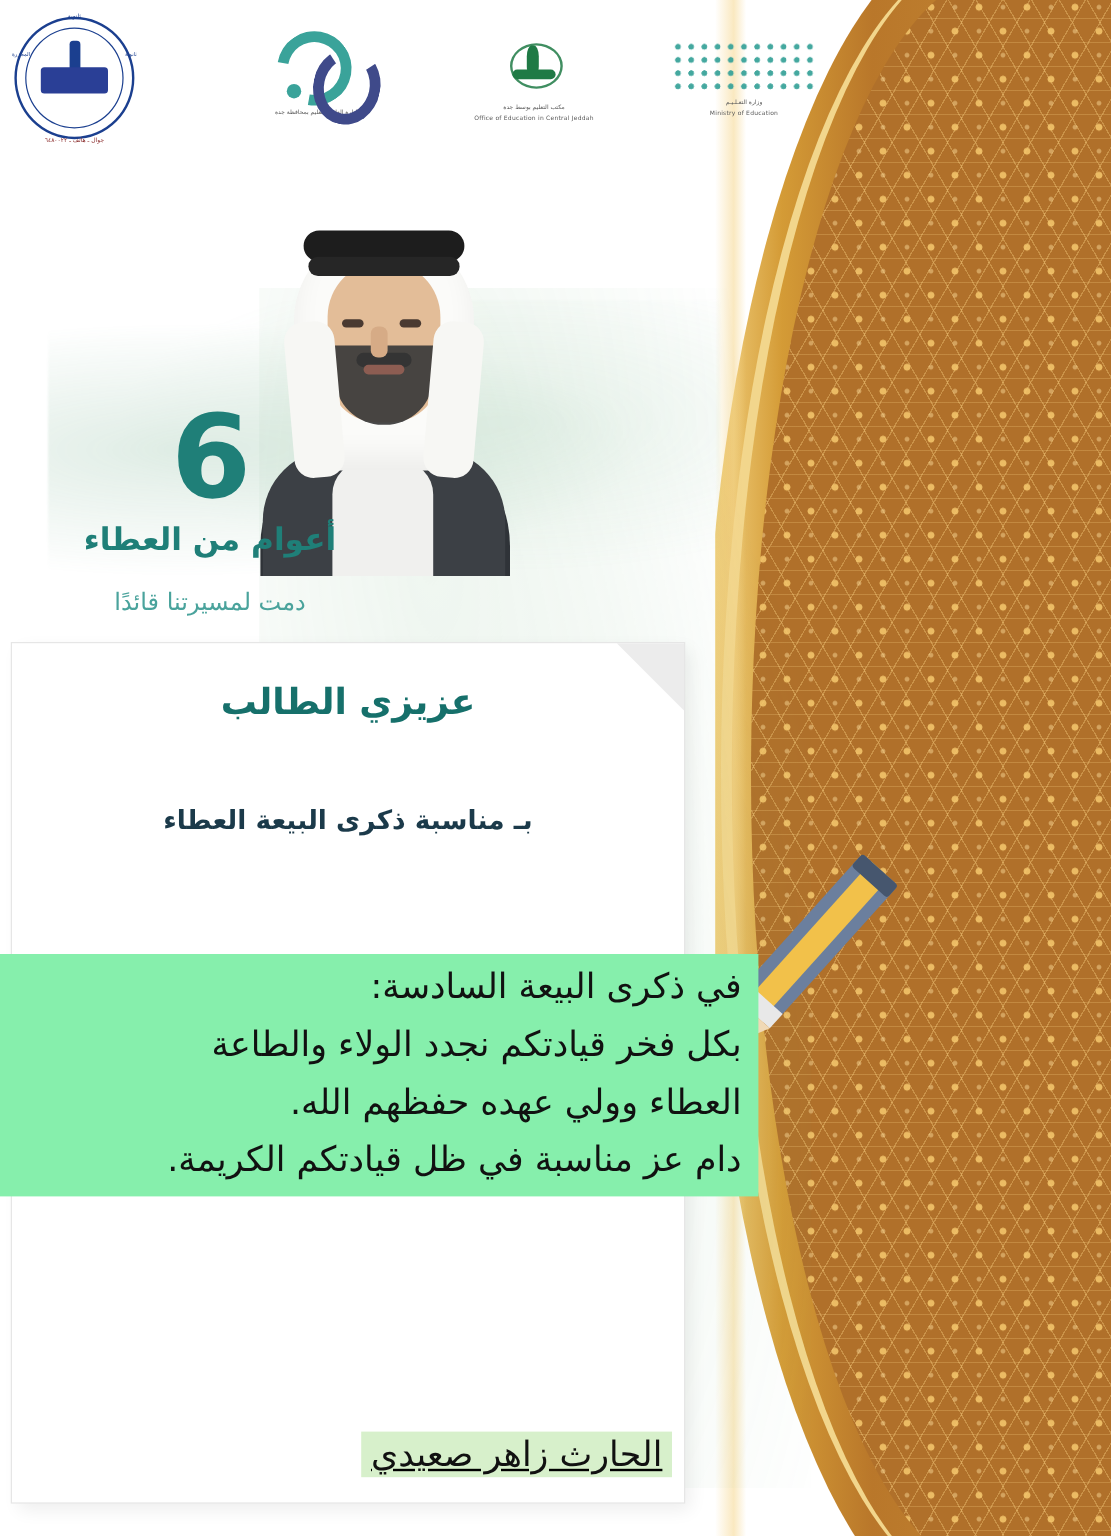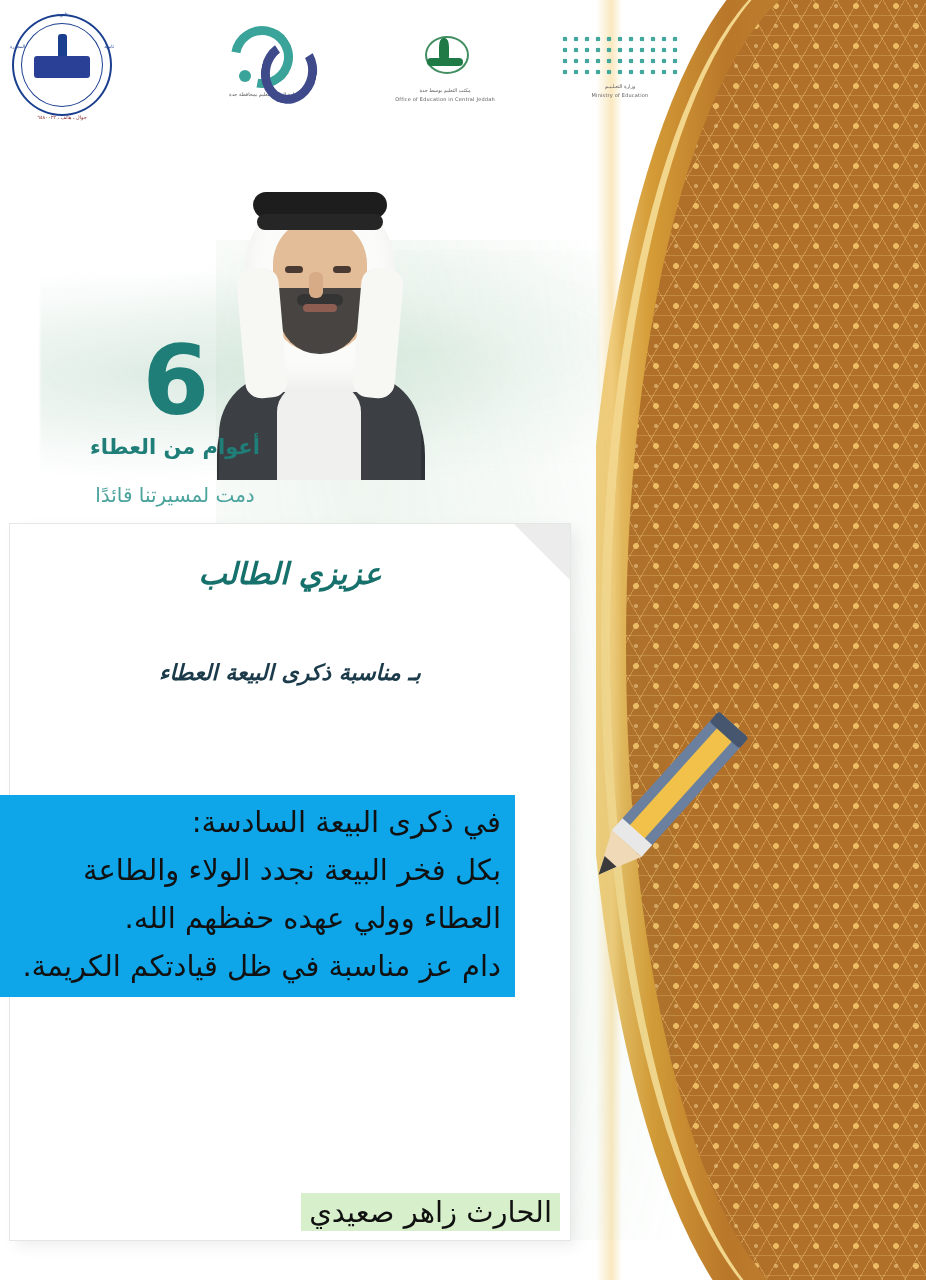--- a/index.html
+++ b/index.html
@@ -392,43 +392,42 @@
     direction: rtl;
   }
   .anniv-num {
     font-size: 96px;
     font-weight: bold;
     color: #1f7f78;
     line-height: .95;
     letter-spacing: -2px;
   }
   .anniv-line1 {
-    font-size: 21px;
+    font-size: 26px;
     font-weight: bold;
     color: #1f7f78;
     margin-top: 8px;
     letter-spacing: 1px;
   }
   .anniv-line2 {
     font-size: 20px;
     color: #4aa39c;
     margin-top: 24px;
     letter-spacing: 1px;
   }
 
   
   .card {
     position: absolute;
     left: 10px;
-    top: 524px;
+    top: 536px;
     width: 560px;
     height: 716px;
     background: #ffffff;
     box-shadow: 0 0 0 1px #e6e6e6, 6px 6px 14px rgba(0,0,0,.07);
-    font-style: italic;
   }
   .card-fold {
     position: absolute;
     right: 0;
     top: 0;
     width: 0;
     height: 0;
     border-left: 56px solid transparent;
     border-top: 56px solid #ececec;
   }
@@ -473,22 +472,22 @@
     width: 230px;
     height: 230px;
     pointer-events: none;
   }
 
   
   .answer {
     position: absolute;
     left: 0;
     top: 795px;
-    width: 515px;
-    background: #0ea5e9;
+    width: 632px;
+    background: #86efac;
     direction: rtl;
     padding: 6px 14px 10px 10px;
     box-sizing: border-box;
   }
   .answer p {
     margin: 0 0 6px 0;
     font-size: 29px;
     line-height: 1.45;
     color: #111111;
     text-align: right;
@@ -498,20 +497,21 @@
   .signature-row {
     position: absolute;
     left: 0;
     top: 1186px;
     width: 560px;
     height: 52px;
     direction: rtl;
     display: flex;
     align-items: center;
     justify-content: flex-start;
+    text-decoration: underline;
   }
   .sig-name {
     font-size: 29px;
     color: #111111;
     background: #d7f0cb;
     padding: 2px 8px;
     white-space: nowrap;
   }
 </style>
 </head>
@@ -611,21 +611,21 @@
   </svg>
 
   <div class="card">
     <div class="card-fold"></div>
     <div class="card-title">عزيزي الطالب</div>
     <div class="card-sub2">بـ مناسبة ذكرى البيعة العطاء</div>
   </div>
 
   <div class="answer">
     <p>في ذكرى البيعة السادسة:</p>
-    <p>بكل فخر البيعة نجدد الولاء والطاعة</p>
+    <p>بكل فخر قيادتكم نجدد الولاء والطاعة</p>
     <p>العطاء وولي عهده حفظهم الله.</p>
     <p>دام عز مناسبة في ظل قيادتكم الكريمة.</p>
   </div>
 
   <div class="signature-row">
     <span class="sig-name">الحارث زاهر صعيدي</span>
 
   </div>
 
 </div>

